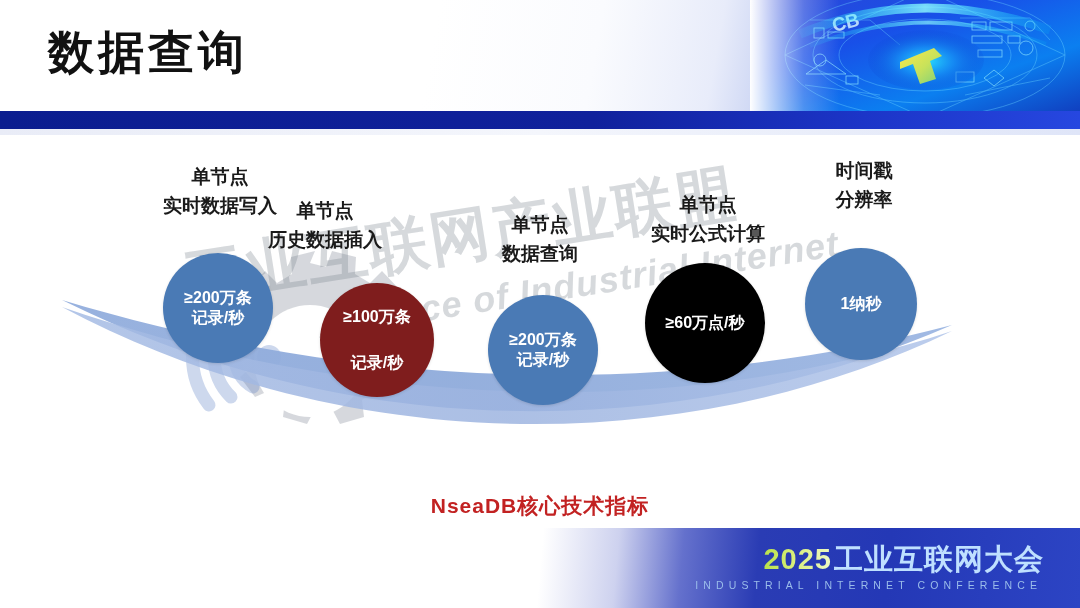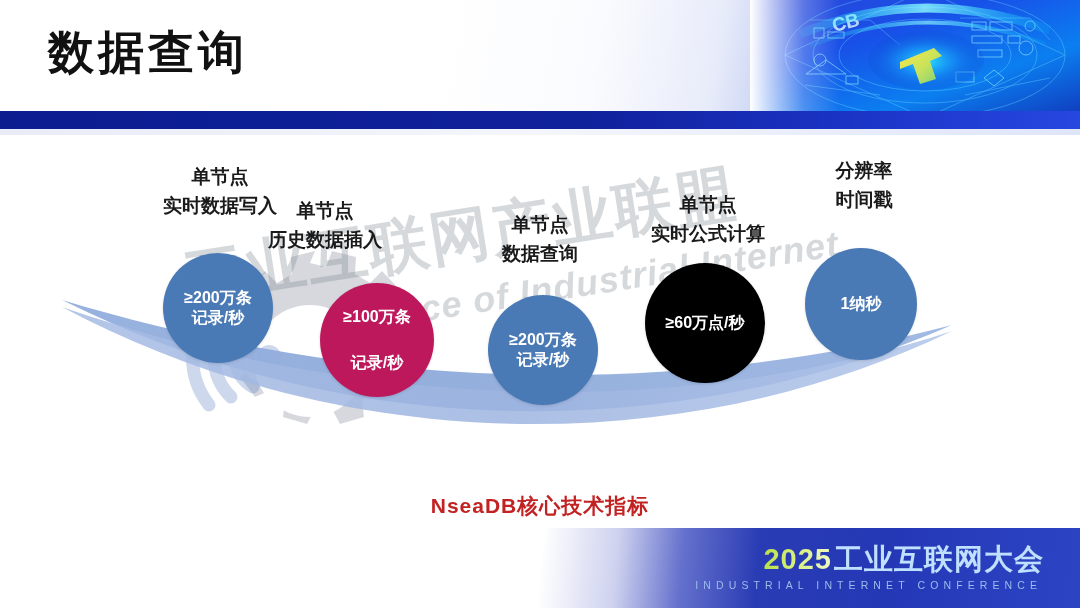--- a/index.html
+++ b/index.html
@@ -341,21 +341,21 @@
         <span>≥200万条</span>
         <span>记录/秒</span>
       </div>
     </div>
 
     <div class="metric">
       <div class="metric-label" style="left:235px; top:62px; width:180px; font-size:19px;">
         <span>单节点</span>
         <span>历史数据插入</span>
       </div>
-      <div class="metric-circle" style="left:320px; top:148px; width:114px; height:114px; background:#be185d; font-size:16px;gap:25px;">
+      <div class="metric-circle" style="left:320px; top:148px; width:114px; height:114px; background:#7f1d1d; font-size:16px;gap:25px;">
         <span>≥100万条</span>
         <span>记录/秒</span>
       </div>
     </div>
 
     <div class="metric">
       <div class="metric-label" style="left:455px; top:76px; width:170px; font-size:19px;">
         <span>单节点</span>
         <span>数据查询</span>
       </div>
@@ -370,22 +370,22 @@
         <span>单节点</span>
         <span>实时公式计算</span>
       </div>
       <div class="metric-circle" style="left:645px; top:128px; width:120px; height:120px; background:#000000; font-size:16px;">
         <span>≥60万点/秒</span>
       </div>
     </div>
 
     <div class="metric">
       <div class="metric-label" style="left:780px; top:22px; width:168px; font-size:19px;">
+        <span>时间戳</span>
         <span>分辨率</span>
-        <span>时间戳</span>
       </div>
       <div class="metric-circle" style="left:805px; top:113px; width:112px; height:112px; background:#4a7ab5; font-size:16px;">
         <span>1纳秒</span>
       </div>
     </div>
 
   </div>
 
   <div id="caption">NseaDB核心技术指标</div>
 

